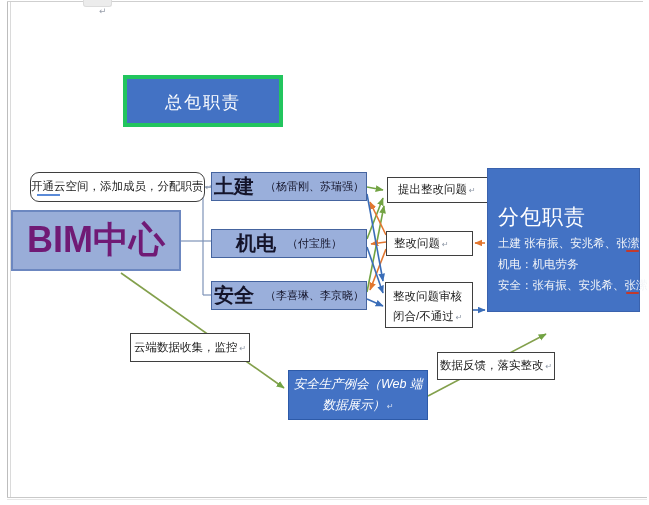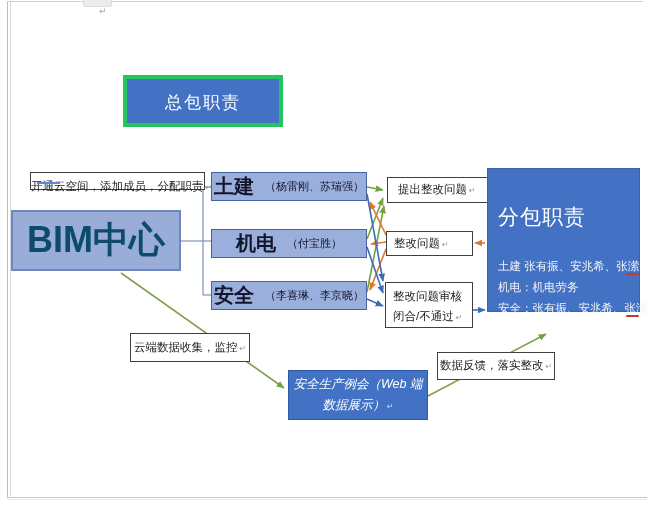--- a/index.html
+++ b/index.html
@@ -22,36 +22,36 @@
     box-sizing:border-box;text-align:center;}
   .lightbox{position:absolute;background:#9AAFDB;border:1.5px solid #45649F;color:#14142a;
     box-sizing:border-box;display:flex;align-items:center;justify-content:center;gap:11px;white-space:nowrap;}
   .whitebox{position:absolute;background:#ffffff;border:1.5px solid #3f3f3f;color:#1a1a1a;
     box-sizing:border-box;white-space:nowrap;}
   .rmark{font-size:8px;color:#8d97a5;margin-left:2px;}
   .rmark-w{font-size:8px;color:rgba(255,255,255,.75);margin-left:2px;}
 
   
   #zongbao{left:123px;top:75px;width:160px;height:52px;font-size:17px;line-height:47px;letter-spacing:2px;}
-  #kaitong{left:30px;top:172px;width:175px;height:18px;font-size:11.5px;line-height:27px;text-align:right;}
+  #kaitong{left:30px;top:172px;width:175px;height:30px;font-size:11.5px;line-height:27px;text-align:right;border-radius:9px;}
   #kaitong .spell{position:absolute;left:6px;bottom:5px;width:23px;height:2px;background:#5b8bd8;}
   #bim{left:11px;top:210px;width:170px;height:61px;background:#99ADD8;border:2px solid #6C87C0;
-    color:#0c4a6e;font-size:36px;line-height:56px;font-weight:600;text-align:center;position:absolute;box-sizing:border-box;}
+    color:#701a75;font-size:36px;line-height:56px;font-weight:600;text-align:center;position:absolute;box-sizing:border-box;}
   #tujian{left:211px;top:172px;width:156px;height:29px;}
   #jidian{left:211px;top:229px;width:156px;height:29px;}
   #anquan{left:211px;top:281px;width:156px;height:29px;}
   .dept-title{font-size:20px;font-weight:600;}
   .dept-members{font-size:11px;}
   #tichu{left:387px;top:177px;width:104px;height:26px;font-size:11.5px;line-height:23px;padding-left:10px;}
   #zhenggai{left:386px;top:231px;width:87px;height:25px;font-size:11.5px;line-height:22px;padding-left:7px;}
   #shenhe{left:385px;top:282px;width:88px;height:46px;font-size:11.5px;line-height:20px;padding:3px 0 0 7px;}
   #fenbao{left:487px;top:168px;width:153px;height:144px;background:#4372C4;border:1px solid #3a62ad;
     color:#fff;position:absolute;box-sizing:border-box;padding-left:10px;text-align:left;}
   #fenbao .fb-title{margin-top:34px;font-size:21px;letter-spacing:1px;}
-  #fenbao .fb-lines{margin-top:25px;}
+  #fenbao .fb-lines{margin-top:2px;}
   #fenbao .fb-line{position:relative;font-size:11.5px;line-height:21px;white-space:nowrap;color:#f2f4f8;}
   #fenbao .fb-line.squiggle::after{content:"";position:absolute;left:128px;bottom:2px;width:13px;height:2px;
     background:#c23a2c;border-radius:1px;}
   #yunduan{left:130px;top:333px;width:120px;height:29px;font-size:11.5px;line-height:26px;text-align:center;}
   #lihui{left:288px;top:370px;width:140px;height:50px;border:1.5px solid #2D5AA8;
     font-size:12.5px;line-height:21px;padding-top:3px;font-style:italic;}
   #fankui{left:437px;top:352px;width:118px;height:28px;font-size:11.5px;line-height:25px;text-align:center;}
 
   svg.wires{position:absolute;left:0;top:0;z-index:0;}
   .boxlayer{position:absolute;left:0;top:0;width:649px;height:505px;z-index:1;pointer-events:none;}

